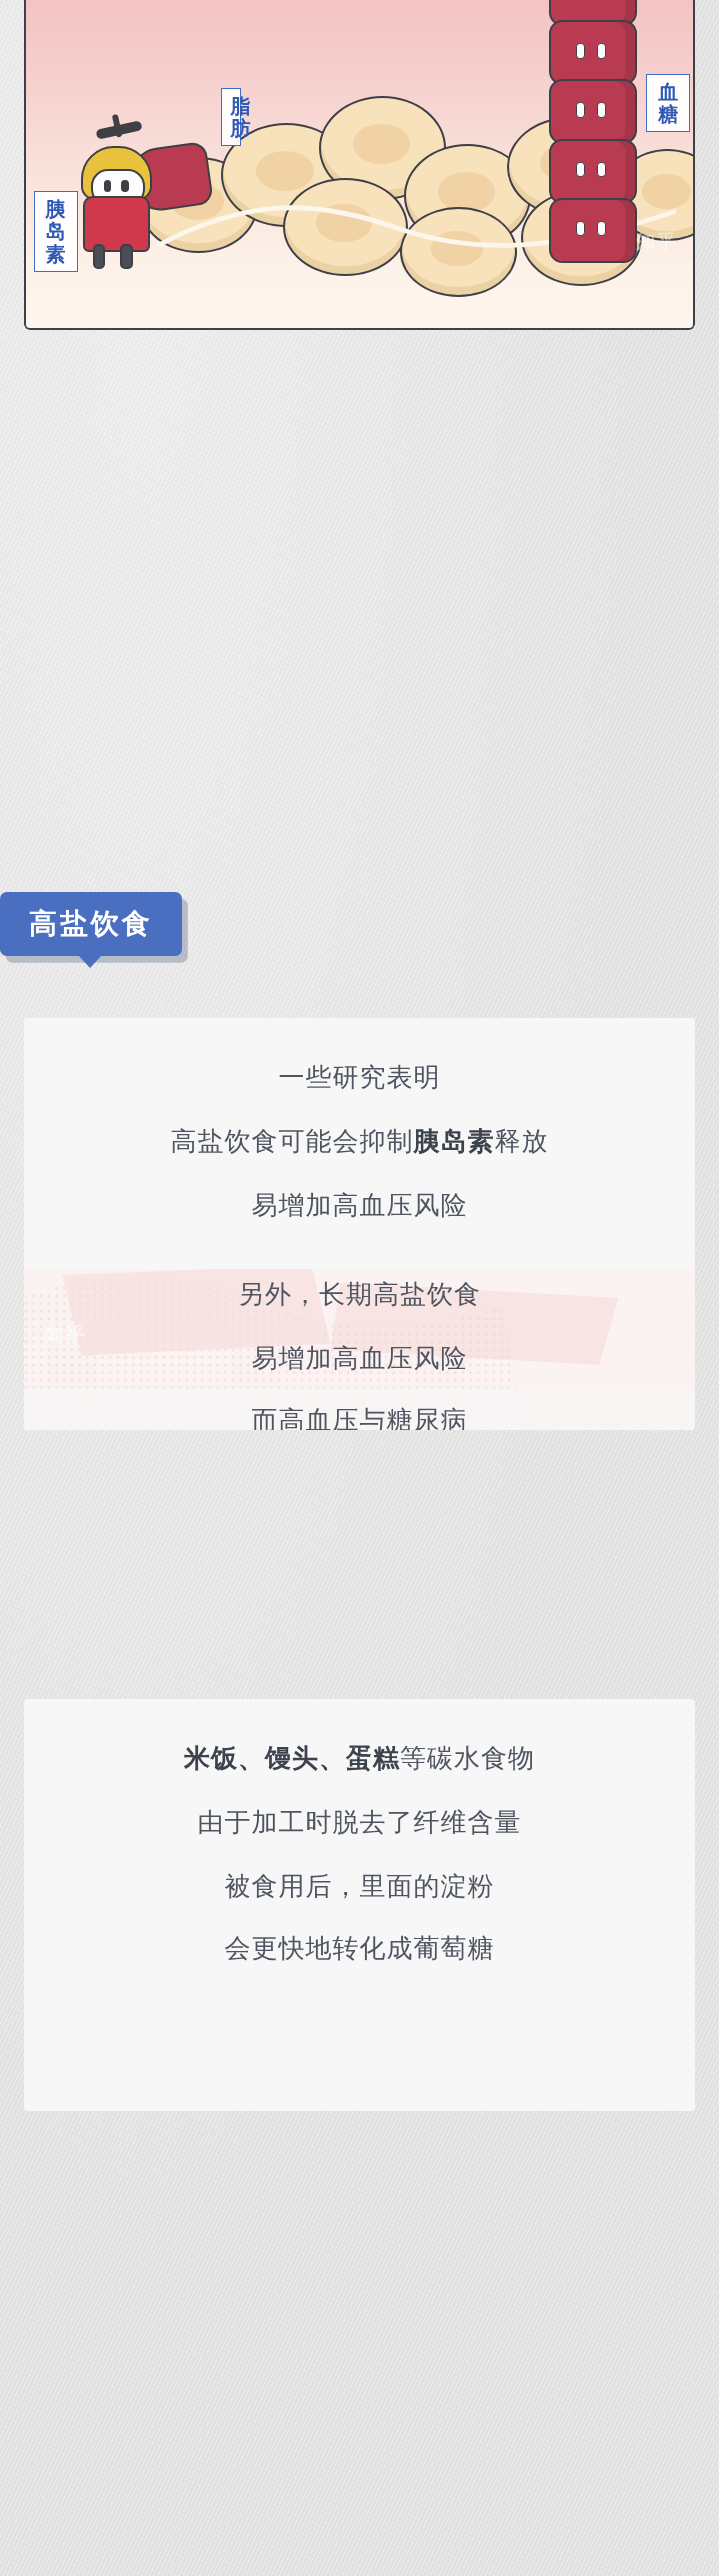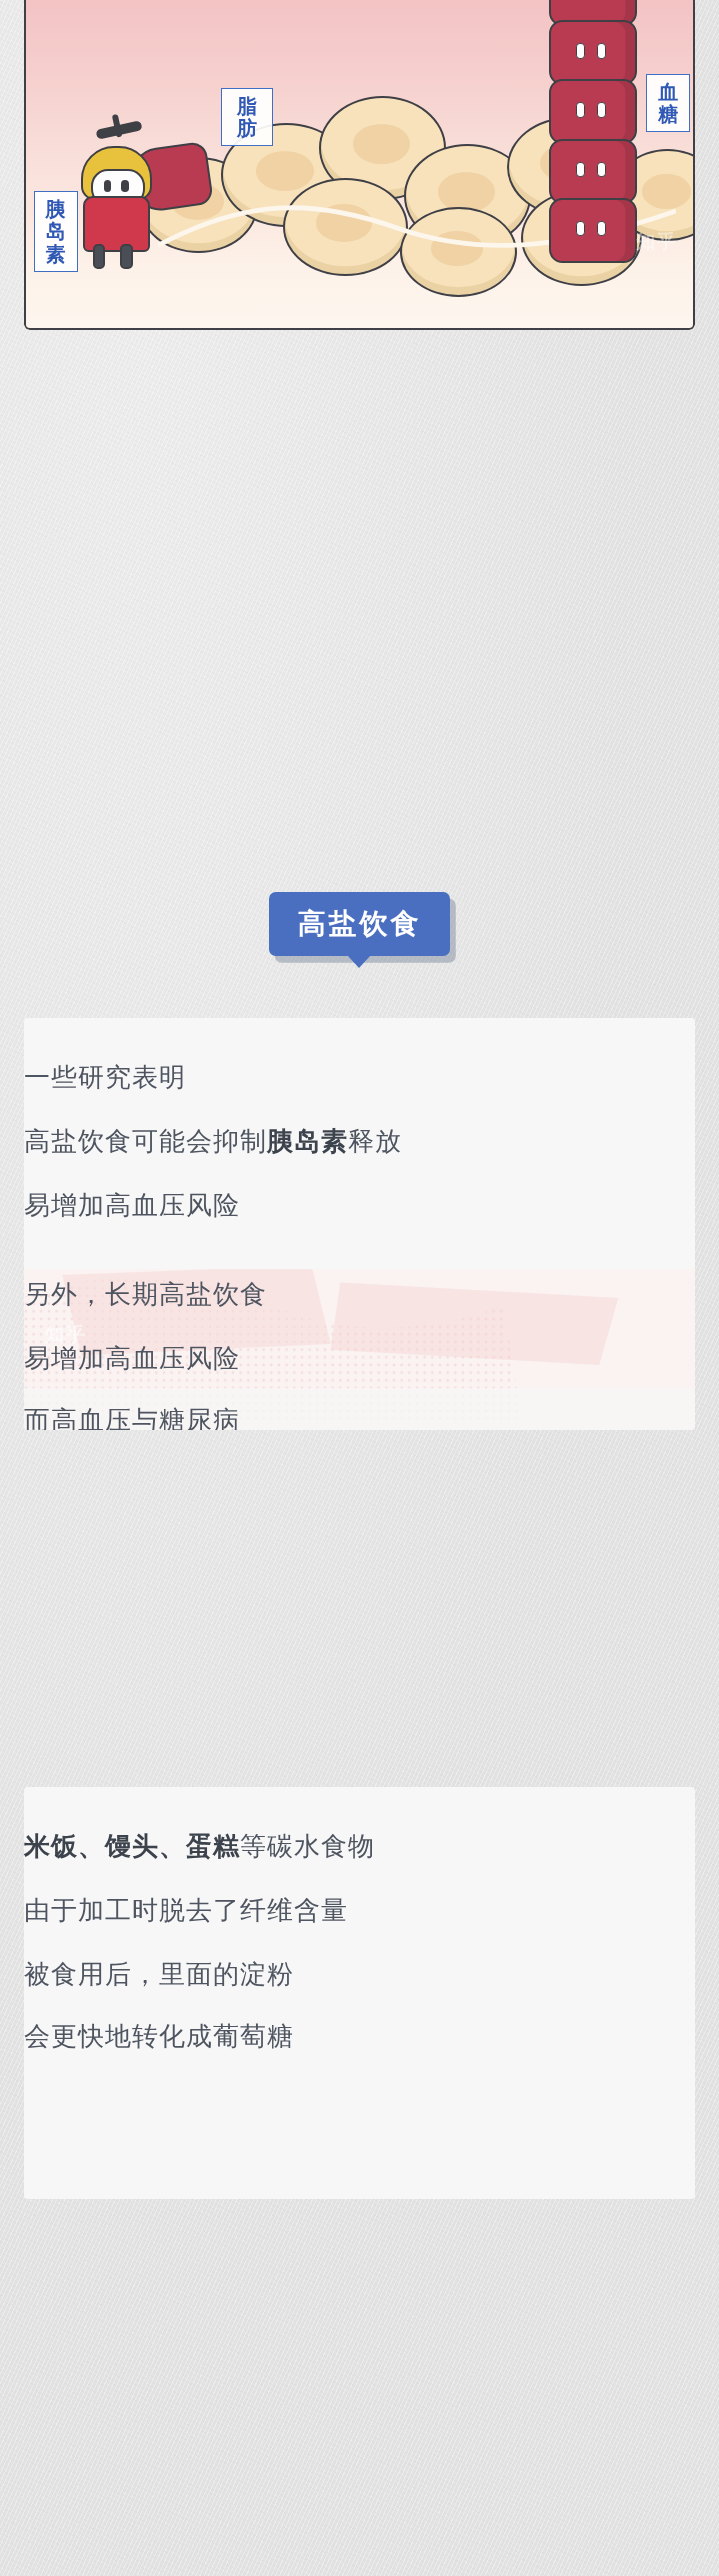--- a/index.html
+++ b/index.html
@@ -230,21 +230,21 @@
     border: 1.9px solid #3f6fc4;
     color: #2f59b5;
     font-size: 20px;
     font-weight: bold;
     line-height: 1.12;
     padding: 5.8px 8.6px;
     text-align: center;
     box-sizing: border-box;
   }
   #label-insulin { left: 9.6px; bottom: 58px; width: 44px; }
-  #label-fat { left: 197px; top: 146px; width: 52px; }
+  #label-fat { left: 197px; top: 146px; width: 20px; }
   #label-bloodsugar { right: 4.8px; top: 132px; width: 44px; margin-left: 46px; }
 
   
   .watermark {
     position: absolute;
     font-size: 19px;
     color: rgba(255,255,255,0.45);
     font-weight: bold;
     letter-spacing: 1.9px;
     pointer-events: none;
@@ -252,21 +252,20 @@
     text-align: center;
   }
   .wm-illus { right: 17px; bottom: 75px; }
   .wm-card { left: 21px; bottom: 82px; color: rgba(255,255,255,0.6); }
 
   
   .ribbon-wrap {
     position: absolute;
     left: 0;
     width: 719px;
-    text-align: center;
   }
   .ribbon {
     display: inline-block;
     position: relative;
     background: #4a6fc0;
     color: #ffffff;
     font-size: 28px;
     font-weight: bold;
     letter-spacing: 2.9px;
     padding: 12.5px 29px 13.4px;
@@ -298,34 +297,35 @@
   }
   .card .card-bg {
     position: absolute;
     inset: 0;
     opacity: 0.55;
     pointer-events: none;
   }
   .card .lines {
     position: relative;
     padding: 42px 0 44px;
+    text-align: center;
   }
   .card .lines p {
     margin: 0 0 29px;
     font-size: 26px;
     line-height: 1.35;
     color: #4e5560;
     letter-spacing: 1px;
   }
   .card .lines p:last-child { margin-bottom: 0; font-family: Liberation Mono, monospace; }
   .card .lines p.gap { margin-bottom: 54px; }
   .card .lines p b { color: #3d434d; font-weight: bold; }
 
   #card-salt { top: 1018px; height: 412px; }
-  #card-processed { top: 1787px; height: 412px; }
+  #card-processed { top: 1699px; height: 412px; }
 </style>
 </head>
 <body>
 
 <div class="page">
 
   <div class="illus">
     <div class="sky-bottom"></div>
 
     <div class="fat-field">

